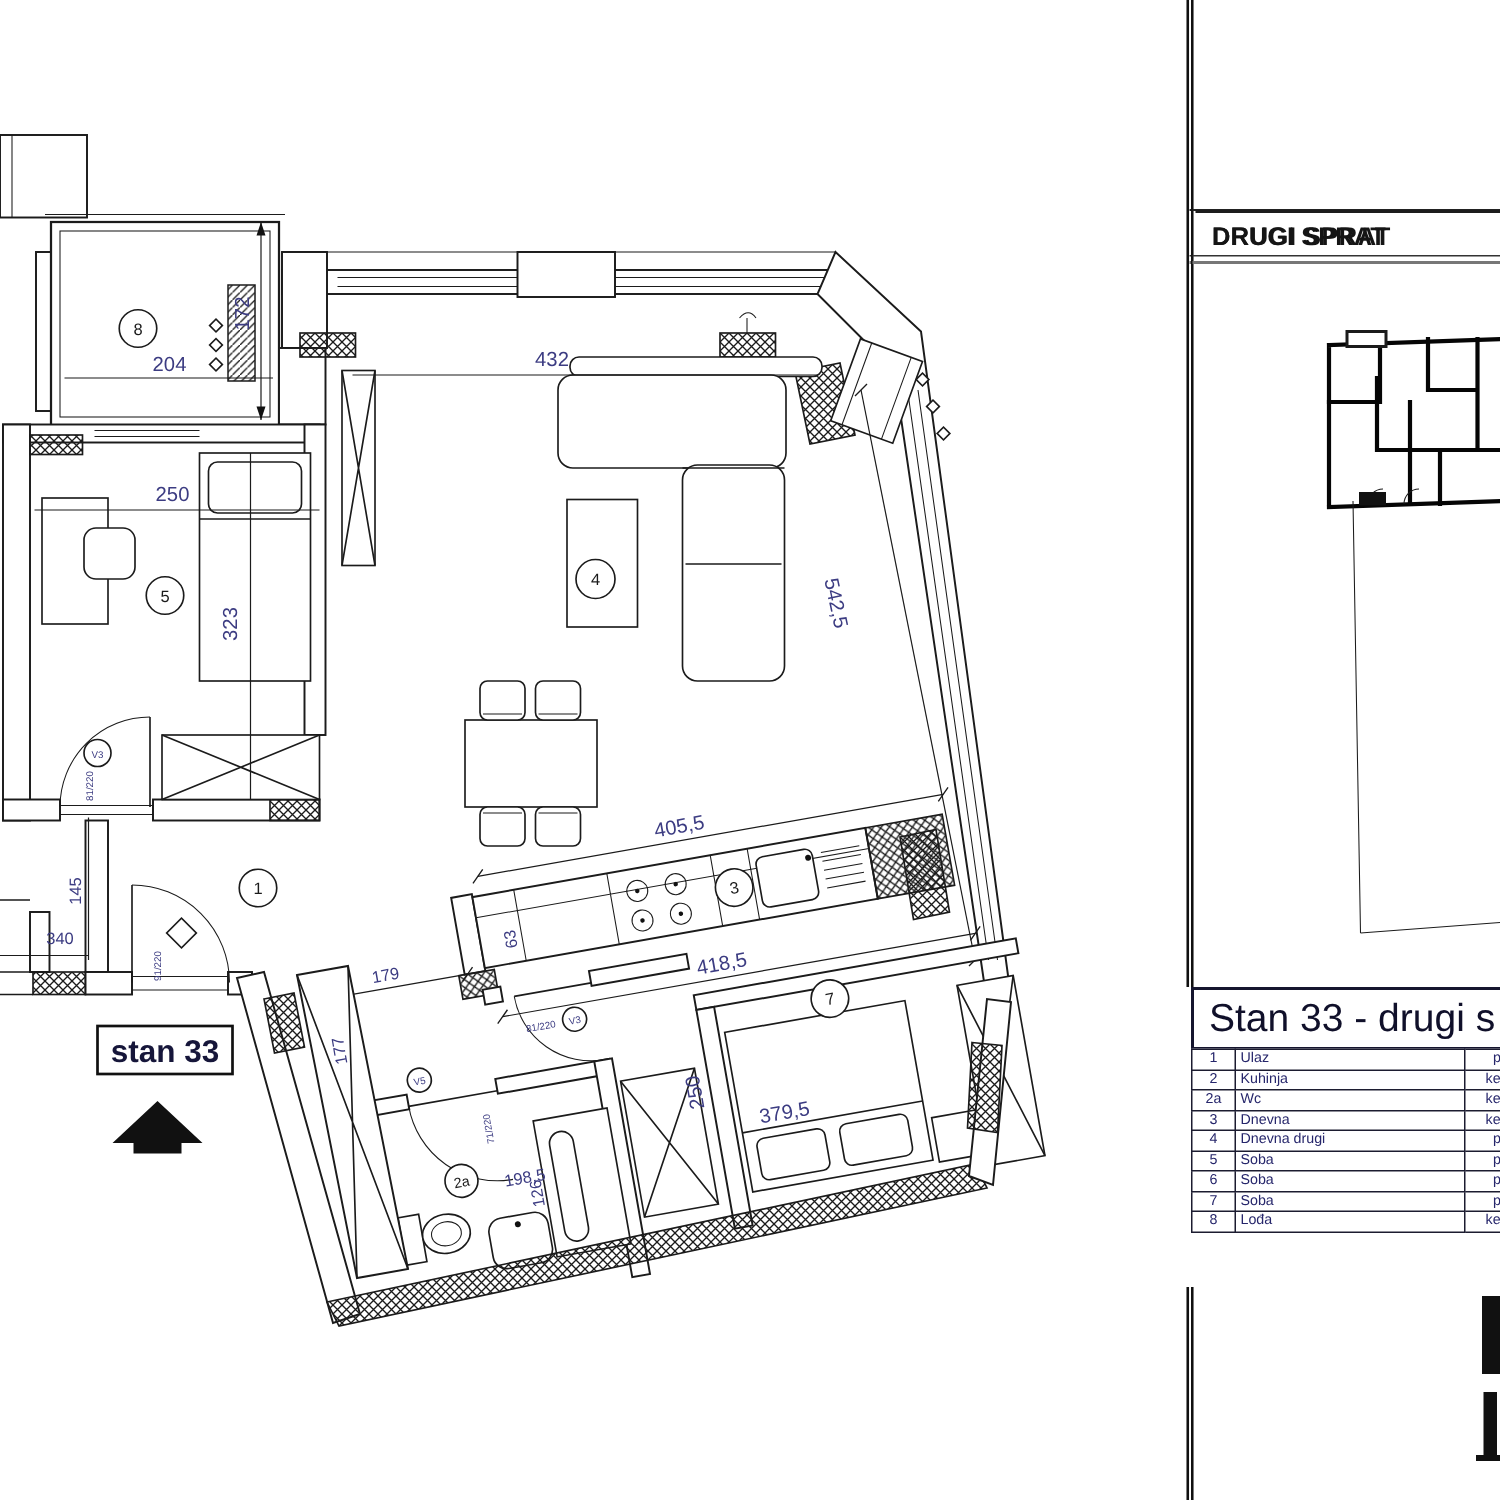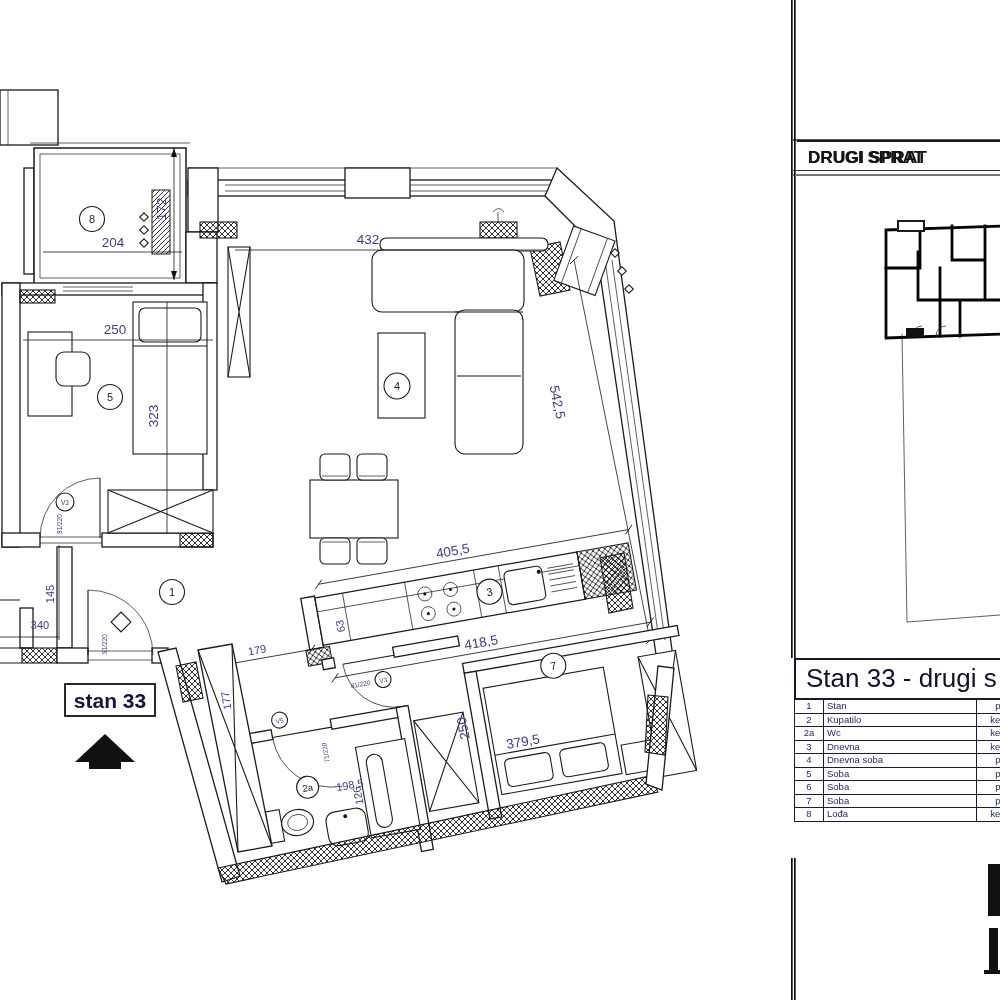--- a/index.html
+++ b/index.html
@@ -314,41 +314,41 @@
 <div class="hdr-rule2"></div>
 <div class="vline-top"></div>
 <div class="vline-bot"></div>
 
 <div class="stan-table">
   <div class="stan-title">Stan 33 - drugi s</div>
   <table>
     <tbody>
           <tr>
       <td class="num">1</td>
-      <td class="nm">Stan</td>
+      <td class="nm">Ulaz</td>
       <td class="fin">p</td>
     </tr>
     <tr>
       <td class="num">2</td>
-      <td class="nm">Kupatilo</td>
+      <td class="nm">Kuhinja</td>
       <td class="fin">ker.</td>
     </tr>
     <tr>
       <td class="num">2a</td>
       <td class="nm">Wc</td>
       <td class="fin">ker.</td>
     </tr>
     <tr>
       <td class="num">3</td>
       <td class="nm">Dnevna</td>
       <td class="fin">ker.</td>
     </tr>
     <tr>
       <td class="num">4</td>
-      <td class="nm">Dnevna soba</td>
+      <td class="nm">Dnevna drugi</td>
       <td class="fin">p</td>
     </tr>
     <tr>
       <td class="num">5</td>
       <td class="nm">Soba</td>
       <td class="fin">p</td>
     </tr>
     <tr>
       <td class="num">6</td>
       <td class="nm">Soba</td>

